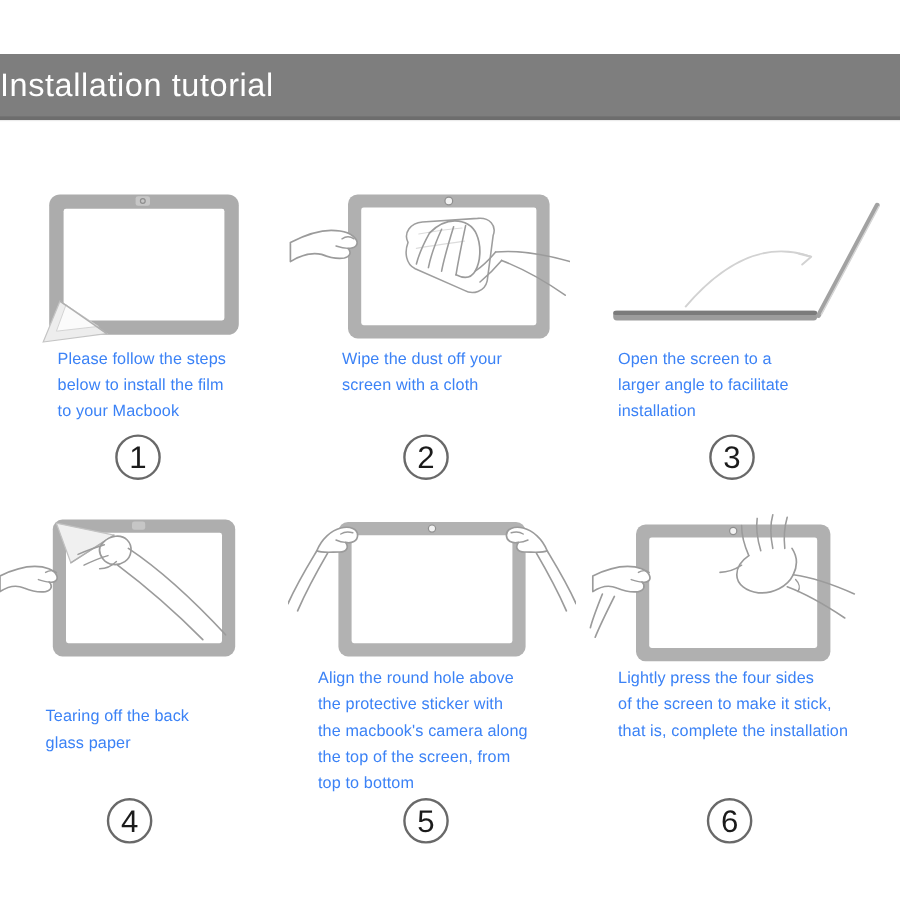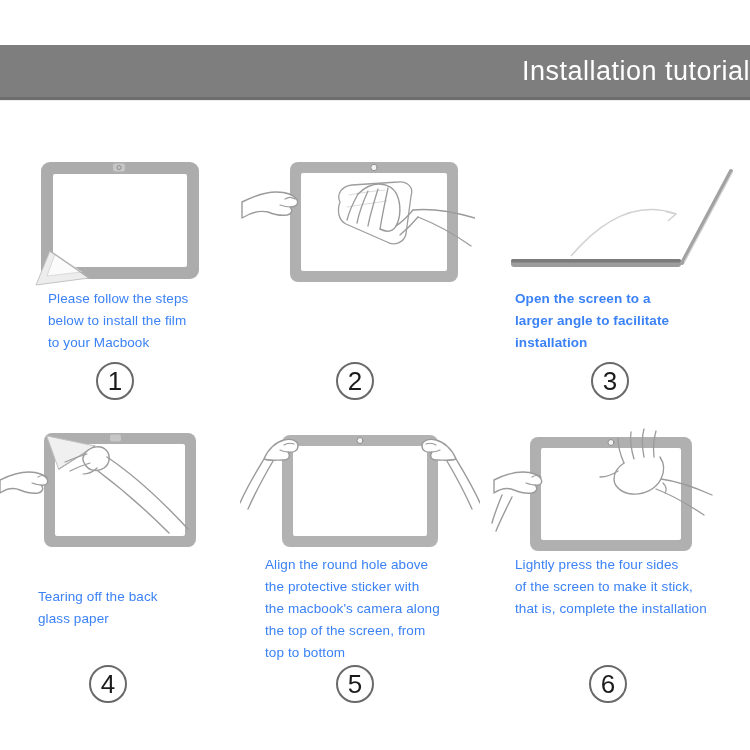--- a/index.html
+++ b/index.html
@@ -3,34 +3,34 @@
 <meta charset="utf-8">
 <style>
   html,body{margin:0;padding:0;background:#ffffff;}
   .page{
     position:relative;width:750px;height:750px;background:#ffffff;overflow:hidden;
     font-family:"Liberation Sans", sans-serif;
   }
   .header{
     position:absolute;left:0;top:45px;width:750px;height:55px;
     background:#7e7e7e;border-bottom:3px solid #6d6d6d;box-sizing:border-box;
-    display:flex;align-items:center;justify-content:flex-end;
+    display:flex;align-items:center;justify-content:flex-start;
     box-shadow:0 1px 0 #ececec;
   }
   .title{
     color:#ffffff;font-size:27px;font-weight:400;letter-spacing:0.5px;
   }
   .illus{position:absolute;}
   .caption{
     position:absolute;margin:0;font-size:13.5px;line-height:22px;color:#3b82f6;
     white-space:pre-line;letter-spacing:0.1px;
   }
   .cap1{left:48px;top:288px;width:190px;}
   .cap2{left:285px;top:288px;width:190px;}
-  .cap3{left:515px;top:288px;width:200px;font-weight:bold;}
+  .cap3{left:515px;top:288px;width:200px;}
   .cap4{left:38px;top:554px;width:190px;margin-top:32px;}
   .cap5{left:265px;top:554px;width:215px;}
   .cap6{left:515px;top:554px;width:235px;}
   .badge{
     position:absolute;width:34px;height:34px;border:2px solid #696969;border-radius:50%;
     background:#ffffff;display:flex;align-items:center;justify-content:center;
     font-size:26px;color:#1b1b1b;
   }
   .b1{left:96px;top:362px;}
   .b2{left:336px;top:362px;}
@@ -153,20 +153,22 @@
         <path d="M128,48 C122,52 116,54 110,54" fill="none" stroke="#9b9b9b" stroke-width="1.3"></path>
         <path d="M171,56 C186,58 204,64 222,72 M166,66 C182,72 199,82 214,92" fill="none" stroke="#9b9b9b" stroke-width="1.3"></path>
         <path d="M173,60 C176,63 177,67 175,70" fill="none" stroke="#9b9b9b" stroke-width="1.2"></path>
       </g>
     </svg>
   </div>
 
   <p class="caption cap1">Please follow the steps
 below to install the film
 to your Macbook</p>
+  <p class="caption cap2">Wipe the dust off your
+screen with a cloth</p>
   <p class="caption cap3">Open the screen to a
 larger angle to facilitate
 installation</p>
   <p class="caption cap4">Tearing off the back
 glass paper</p>
   <p class="caption cap5">Align the round hole above
 the protective sticker with
 the macbook's camera along
 the top of the screen, from
 top to bottom</p>

